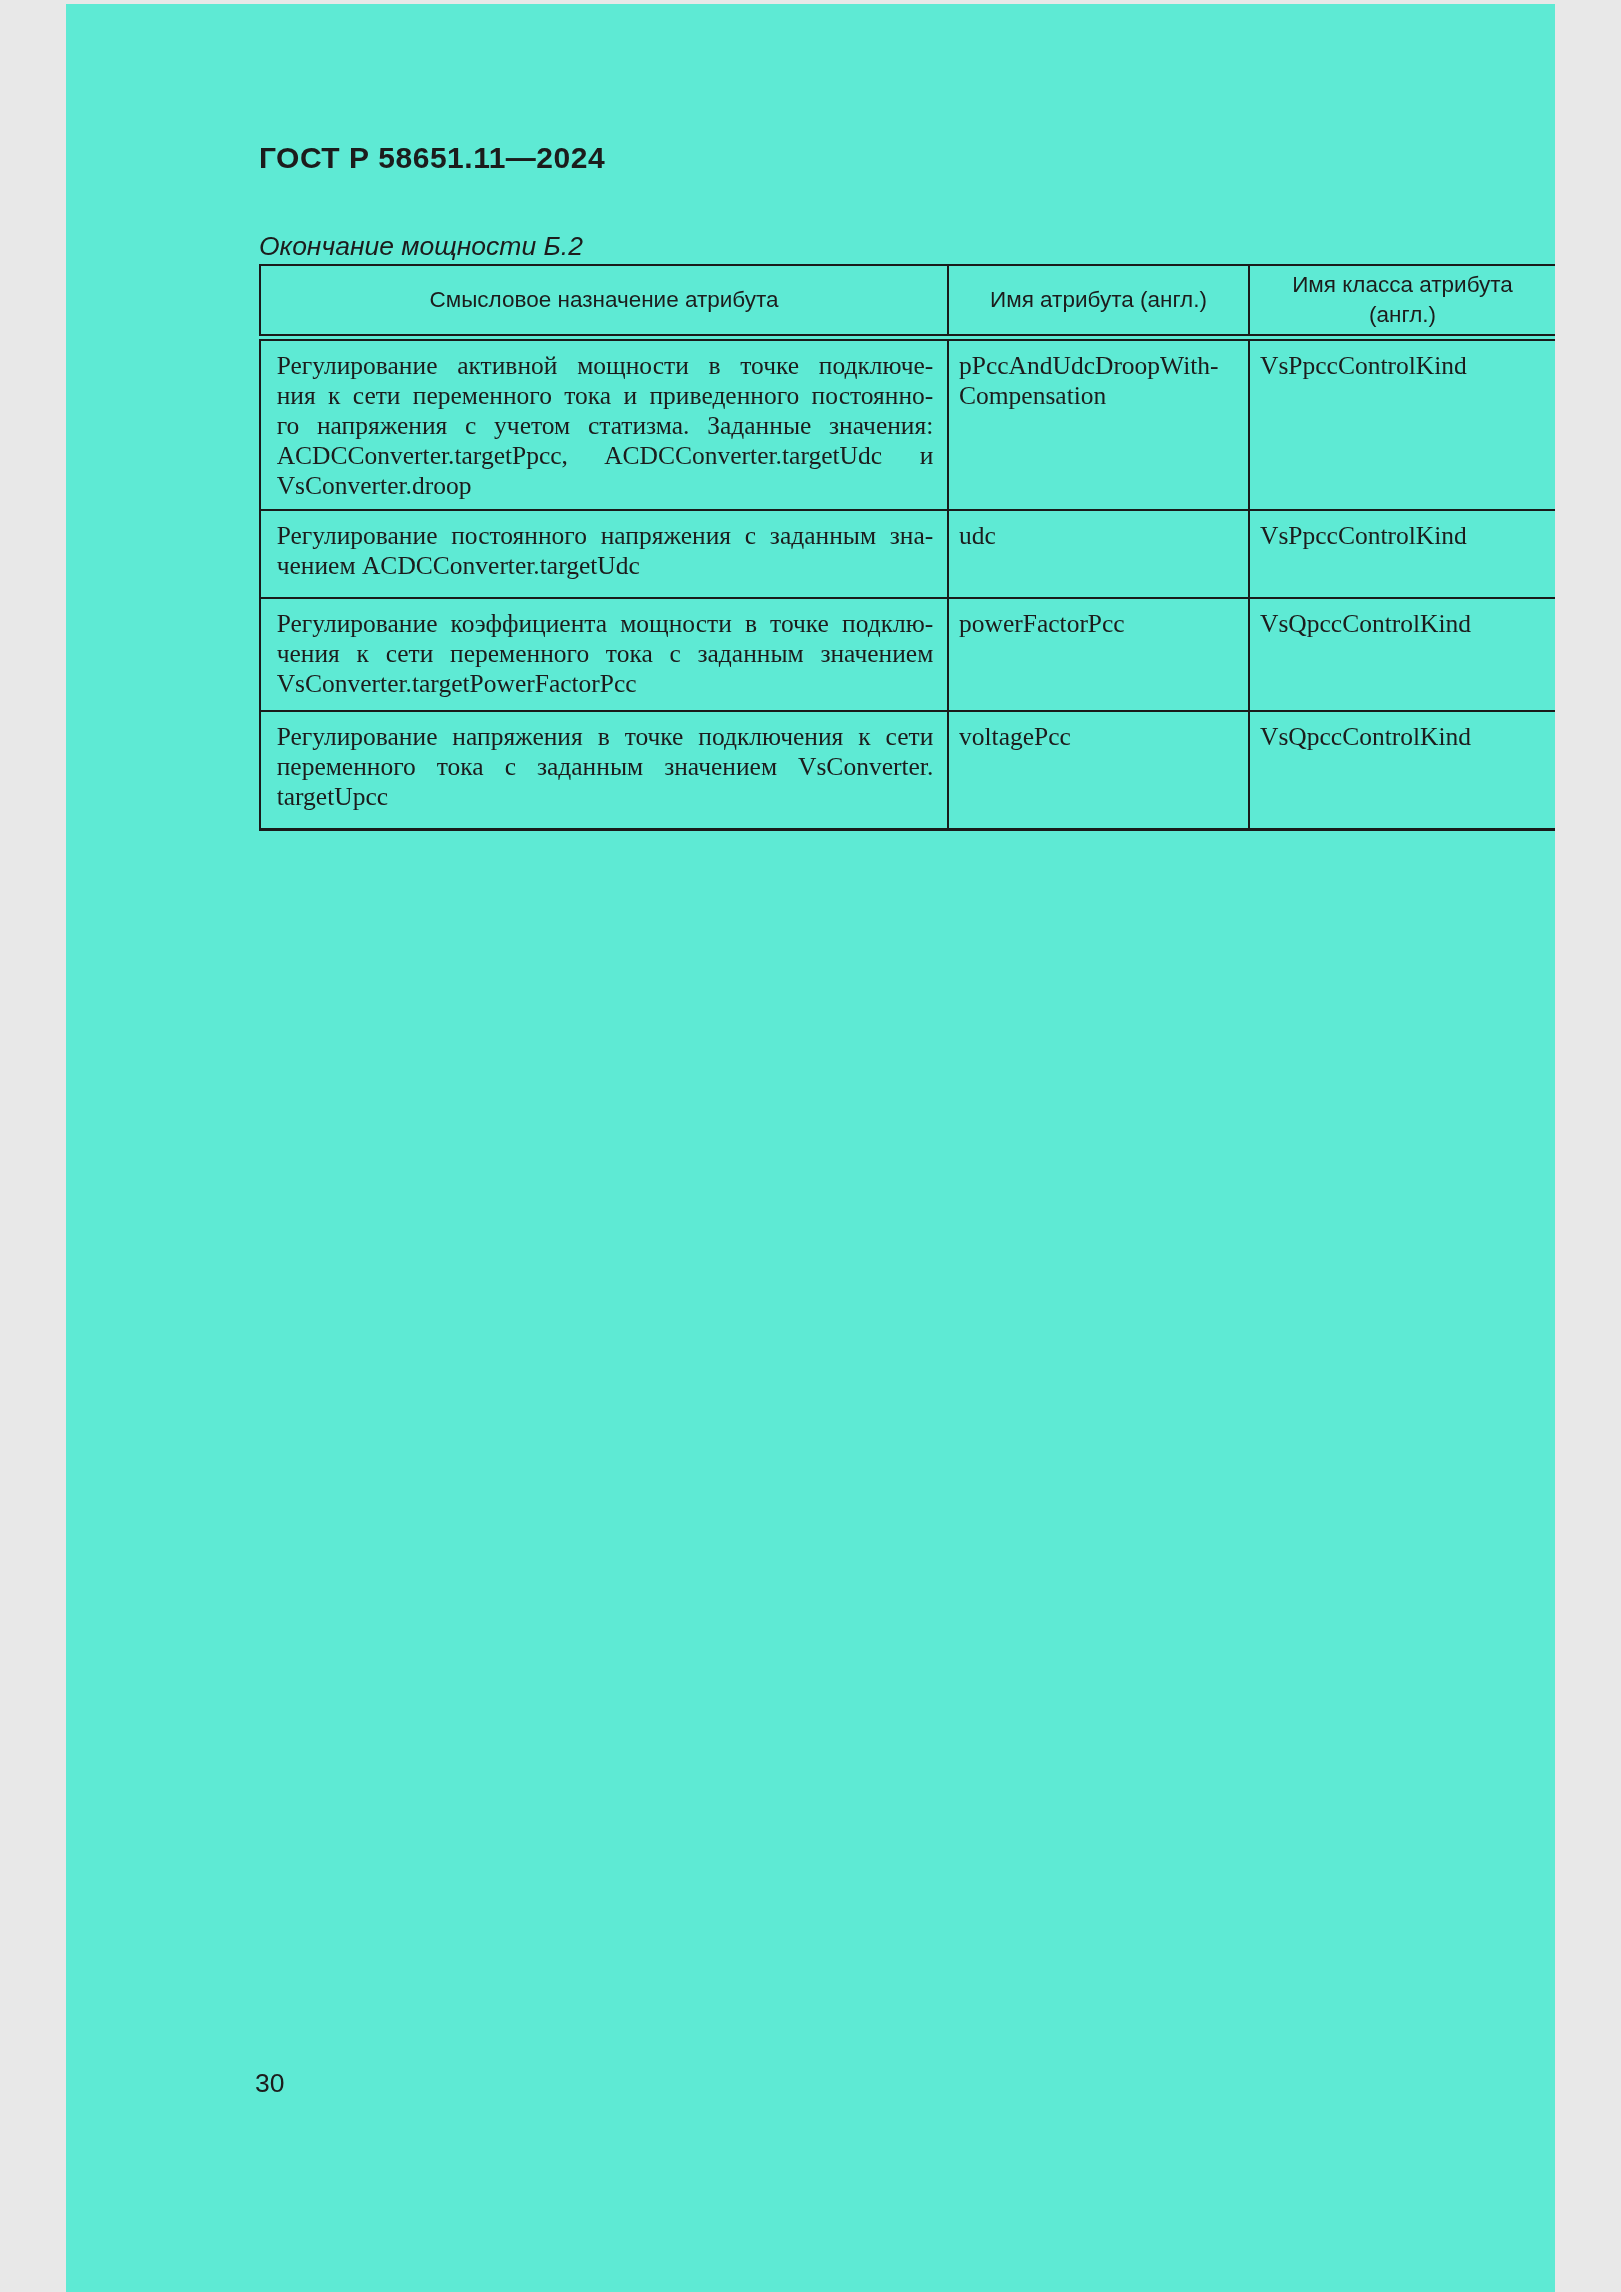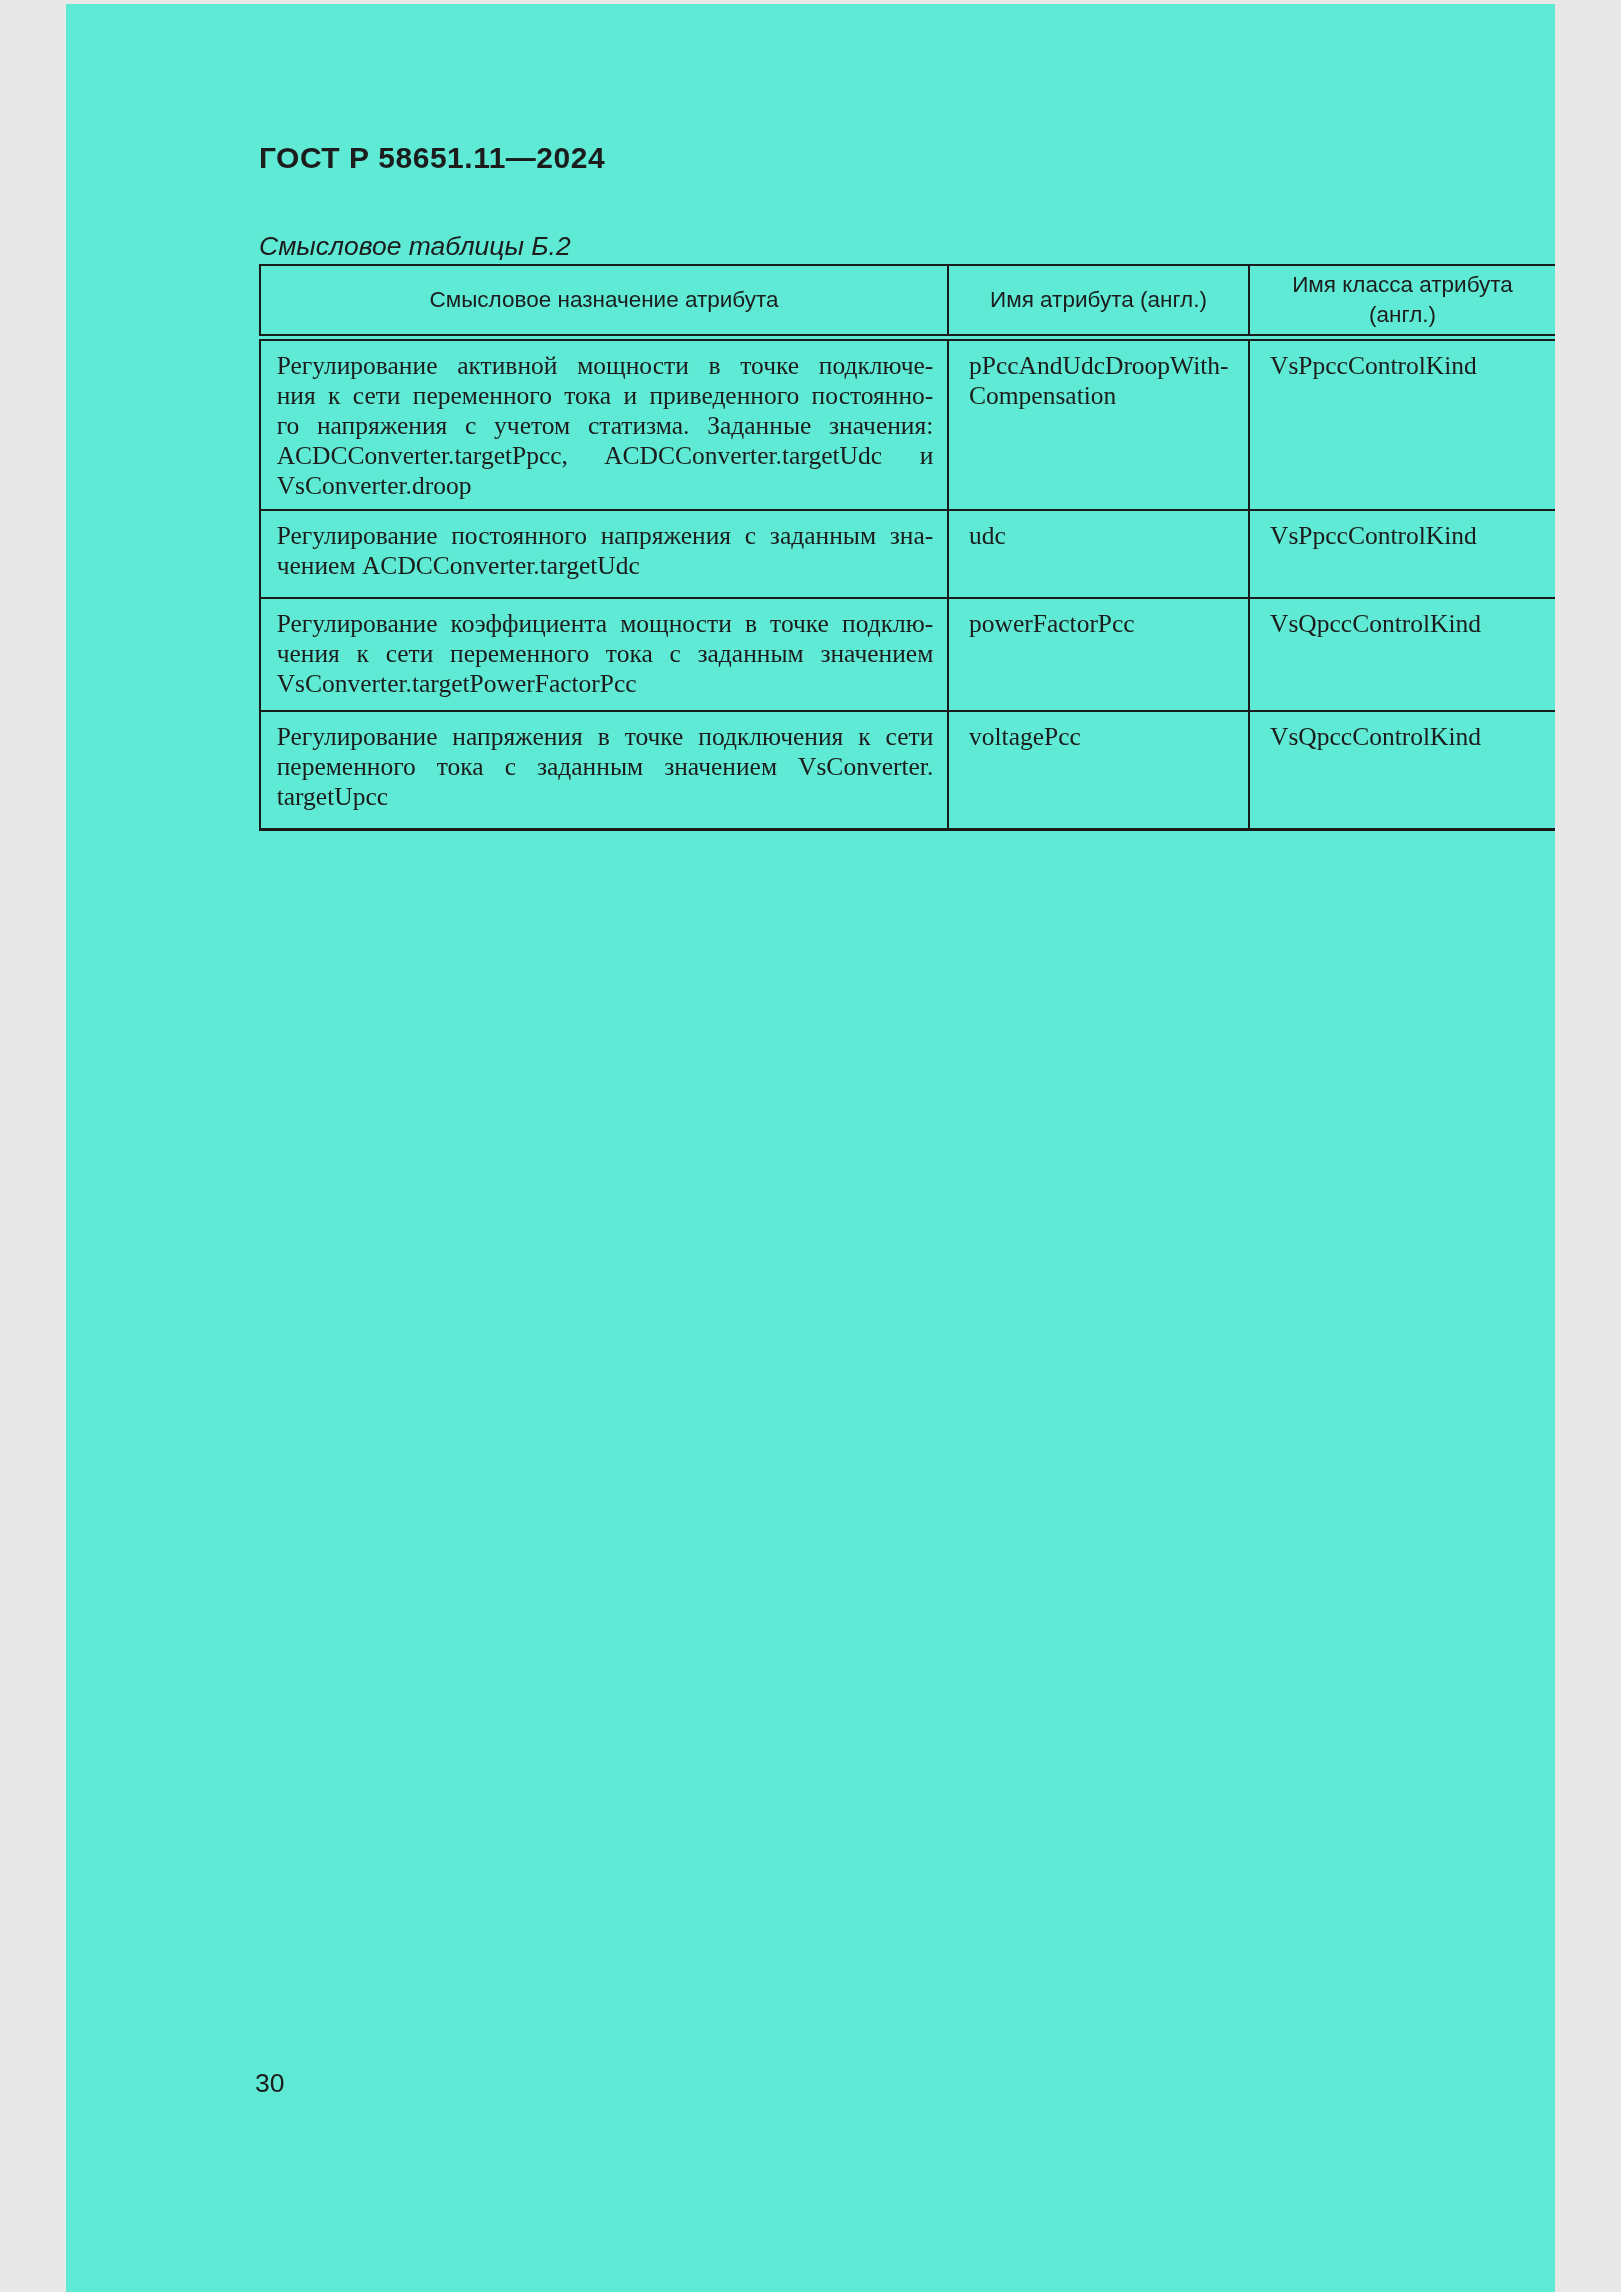--- a/index.html
+++ b/index.html
@@ -63,21 +63,21 @@
     
     border-bottom: 7.8px double #1a1a1a;
   }
   .attr-table td {
     padding: 9.8px 13.7px 7.8px 15.7px;
     border-top-width: 2px;
     border-bottom-width: 2px;
     font-family: Liberation Serif, serif;
   }
   .attr-table tr:last-child td { border-bottom: 3.9px solid #1a1a1a; border-radius: 27px; }
-  .attr-table .cell-attr, .attr-table .cell-class { padding-left: 20px; }
+  .attr-table .cell-attr, .attr-table .cell-class { padding-left: 10px; }
 
   
   .cell-purpose .line {
     text-align: justify;
     text-align-last: justify;
   }
   .cell-purpose .line.line-last {
     text-align: left;
     text-align-last: left;
   }
@@ -91,21 +91,21 @@
     font-size: 26.5px;
   }
 </style>
 </head>
 <body>
 
 <div class="page">
 
   <div class="doc-header">ГОСТ Р 58651.11—2024</div>
 
-  <div class="table-caption">Смысловое таблицы Б.2</div>
+  <div class="table-caption">Окончание мощности Б.2</div>
 
   <table class="attr-table">
     <colgroup>
       <col class="c1">
         <col class="c2">
         <col class="c3">
     </colgroup>
     <thead>
       <tr>
         <th>Смысловое назначение атрибута</th>

